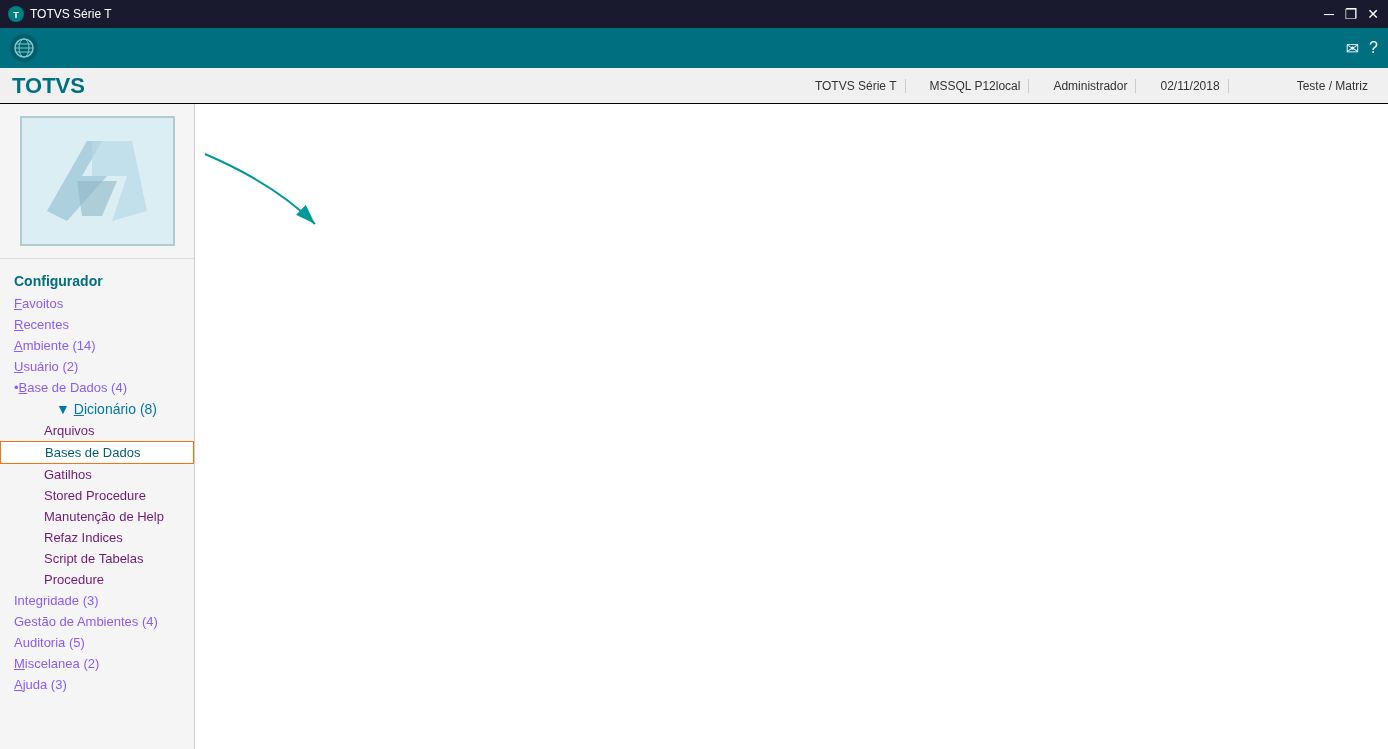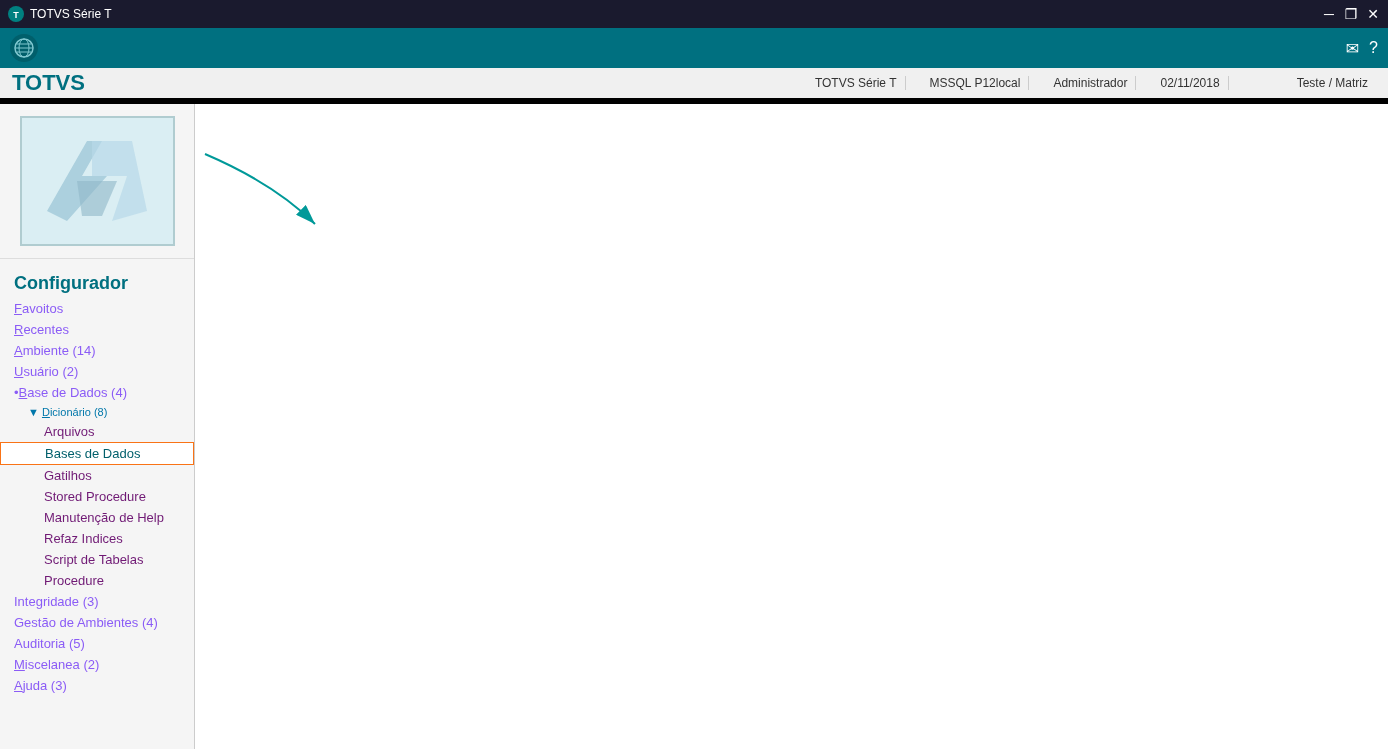--- a/index.html
+++ b/index.html
@@ -56,21 +56,21 @@
       display: flex; align-items: center; justify-content: center;
     }
 
     
     .infobar {
       background: #f0f0f0;
       height: 36px;
       display: flex;
       align-items: center;
       padding: 0 12px;
-      border-bottom: 6px solid #000000;
+      border-bottom: 1px solid #000000;
       gap: 29px;
     }
     .infobar-logo {
       font-size: 22px;
       font-weight: bold;
       color: #007080;
       flex: 1;
     }
     .infobar-meta {
       display: flex;
@@ -117,39 +117,40 @@
       display: flex;
       align-items: center;
       justify-content: center;
       overflow: hidden;
     }
     .logo-svg-area { width: 120px; height: 100px; }
 
     
     .menu-section { padding: 8px 0; }
     .menu-title {
-      font-size: 18px;
+      font-size: 14px;
       font-weight: bold;
       color: #007080;
       padding: 6px 14px 4px 14px;
     }
     .menu-item {
       padding: 3px 14px;
       color: #8b5cf6;
       cursor: pointer;
       font-size: 13px;
       text-decoration: none;
       display: block;
     }
     .menu-item-sub {
       padding: 3px 14px 3px 28px;
       color: #0077aa;
       cursor: pointer;
-      font-size: 11px;
+      font-size: 14px;
       display: block;
+      margin-left: 28px;
     }
     .menu-item-subsub {
       padding: 3px 14px 3px 44px;
       color: #701a75;
       cursor: pointer;
       font-size: 13px;
       display: block;
     }
     .menu-item-subsub.active-item {
       background: white;

